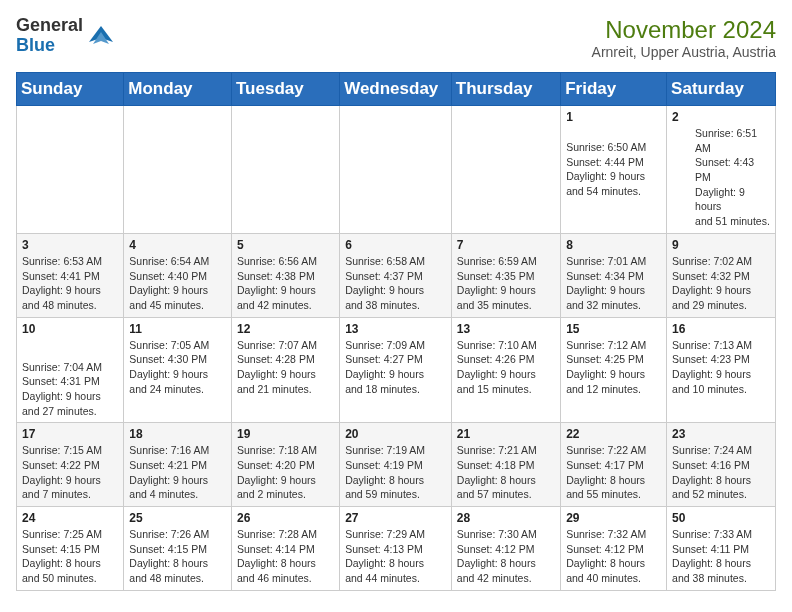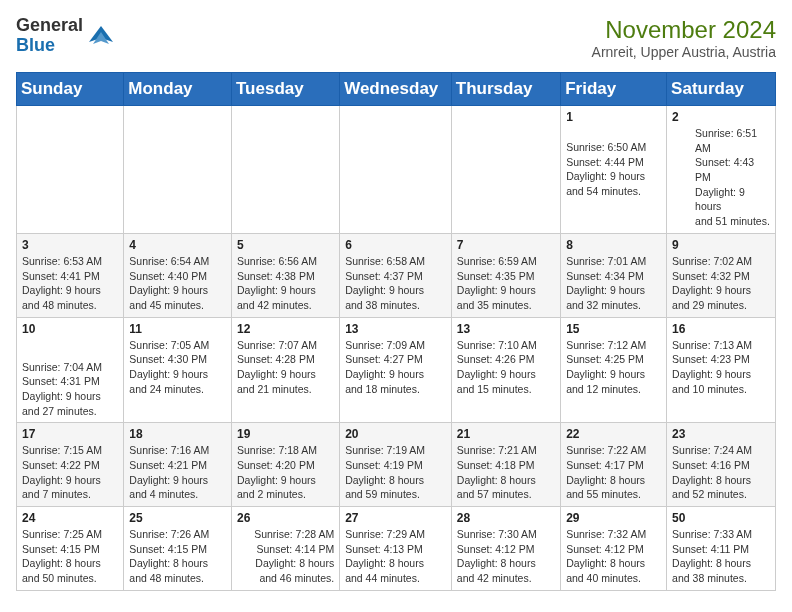--- a/index.html
+++ b/index.html
@@ -307,21 +307,21 @@
         </td>
         <td>
           <div class="day-number">25</div>
           <div class="day-info" style="white-space: pre-line;">Sunrise: 7:26 AM
 Sunset: 4:15 PM
 Daylight: 8 hours
 and 48 minutes.</div>
         </td>
         <td>
           <div class="day-number">26</div>
-          <div class="day-info" style="white-space: pre-line; text-align: right;">Sunrise: 7:28 AM
+          <div class="day-info" style="white-space: pre-line;">Sunrise: 7:28 AM
 Sunset: 4:14 PM
 Daylight: 8 hours
 and 46 minutes.</div>
         </td>
         <td>
           <div class="day-number">27</div>
           <div class="day-info" style="white-space: pre-line;">Sunrise: 7:29 AM
 Sunset: 4:13 PM
 Daylight: 8 hours
 and 44 minutes.</div>

